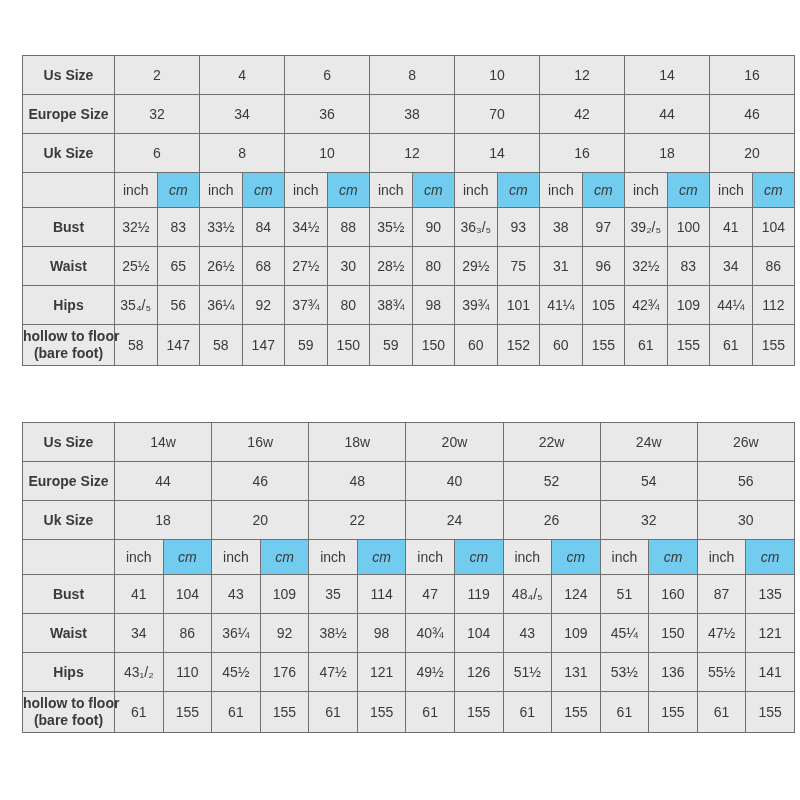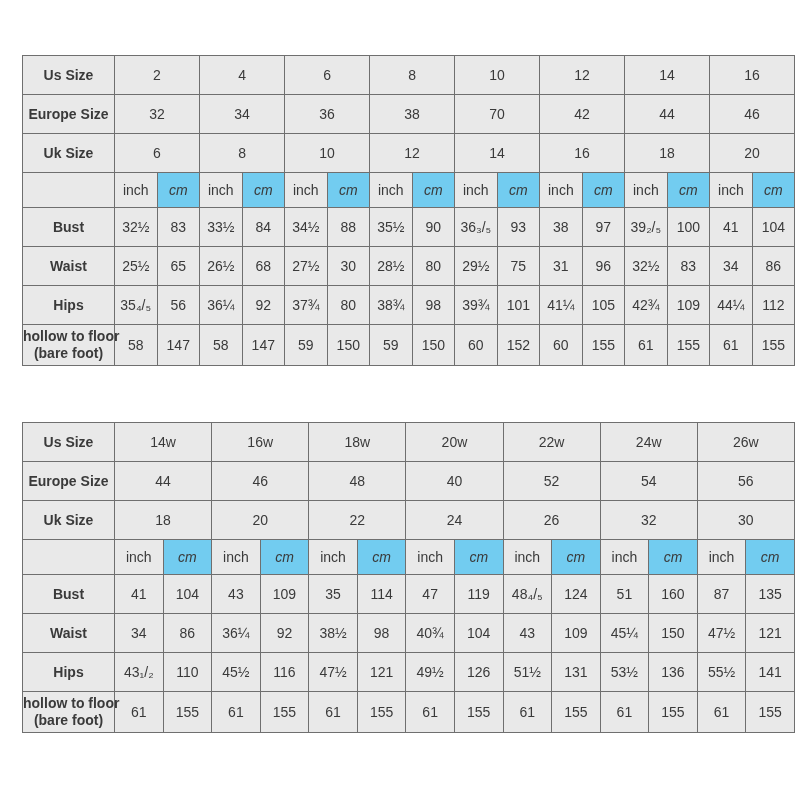--- a/index.html
+++ b/index.html
@@ -311,21 +311,21 @@
           <td>45¼</td>
           <td class="cm">150</td>
           <td>47½</td>
           <td class="cm">121</td>
         </tr>
         <tr>
           <td class="rowhead">Hips</td>
           <td>43₁/₂</td>
           <td class="cm">110</td>
           <td>45½</td>
-          <td class="cm">116</td>
+          <td class="cm">176</td>
           <td>47½</td>
           <td class="cm">121</td>
           <td>49½</td>
           <td class="cm">126</td>
           <td>51½</td>
           <td class="cm">131</td>
           <td>53½</td>
           <td class="cm">136</td>
           <td>55½</td>
           <td class="cm">141</td>

